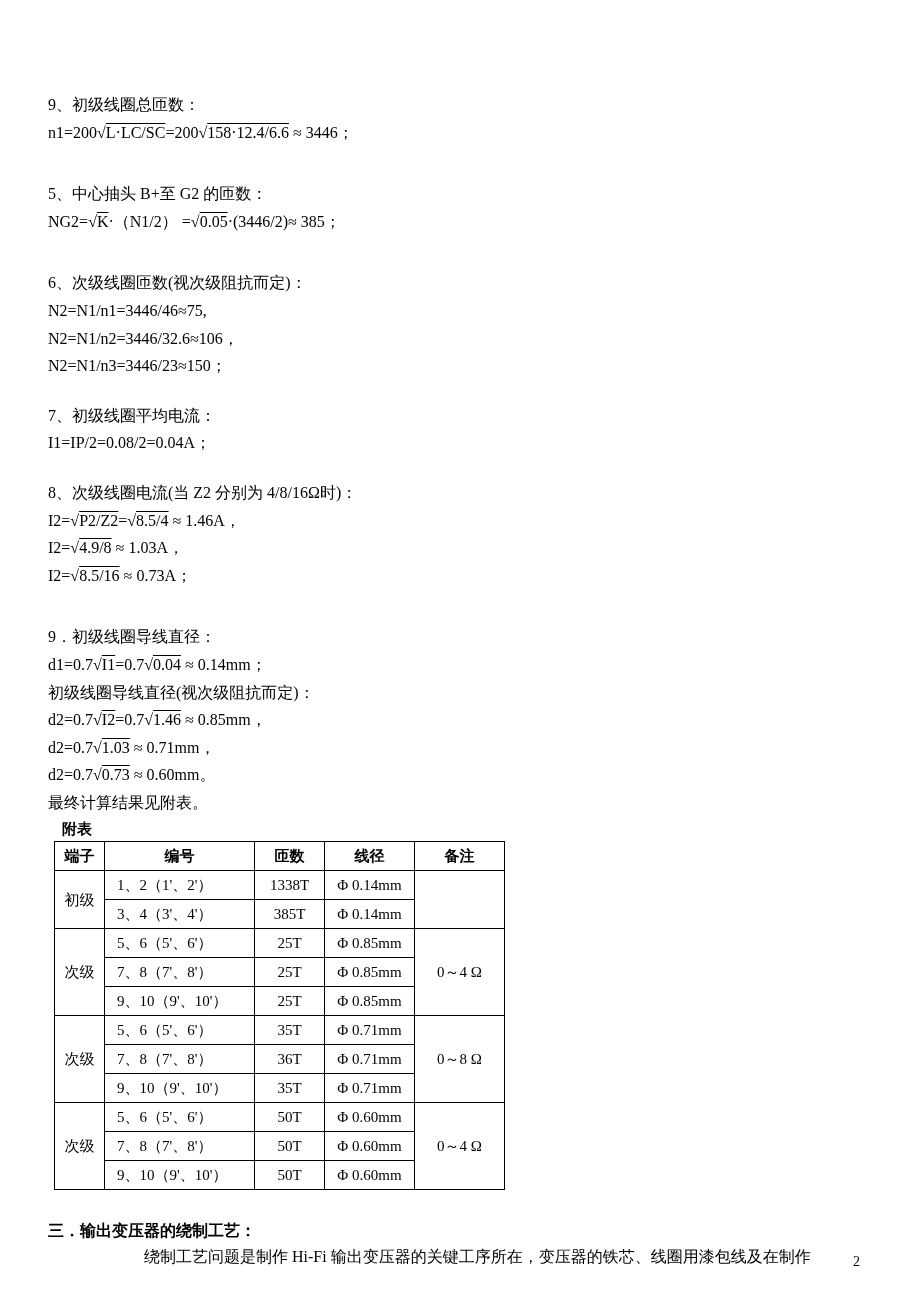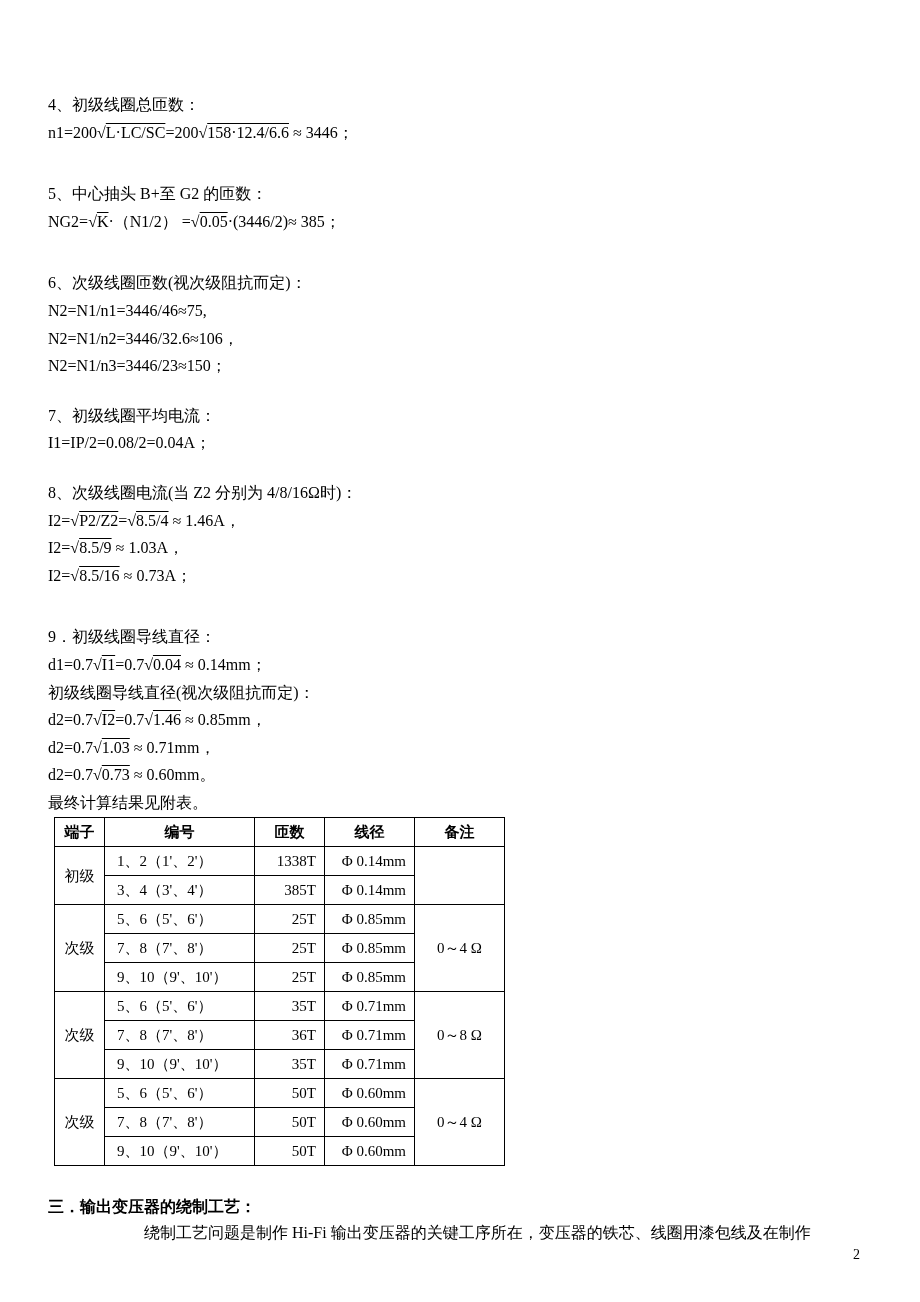--- a/index.html
+++ b/index.html
@@ -52,43 +52,43 @@
       text-align: center;
       vertical-align: middle;
       white-space: nowrap;
     }
     table th {
       font-family: "SimHei", "黑体", sans-serif;
       font-weight: bold;
     }
     .col-duanzi { width: 50px; }
     .col-bianhao { width: 150px; text-align: left; padding-left: 12px; }
-    .col-zashu { width: 70px; text-align: right; padding-left: 8px; }
-    .col-xianjing { width: 90px; text-align: right; padding-left: 8px; margin-top: 32px; }
+    .col-zashu { width: 70px; text-align: center; padding-left: 8px; }
+    .col-xianjing { width: 90px; text-align: center; padding-left: 8px; margin-top: 32px; }
     .col-beizhu { width: 90px; }
     .rowspan-cell { font-weight: normal; margin-left: 36px; }
     .section3-title {
       font-family: Liberation Serif, serif;
       font-weight: bold;
       margin-top: 28px;
     }
     .section3-body {
       text-indent: 6em;
     }
     .page-num {
       position: absolute;
       bottom: 36px;
       right: 60px;
       font-size: 14px;
     }
   </style>
 </head>
 <body>
 
-<div class="section-heading">4、初级线圈总匝数：</div>
+<div class="section-heading">9、初级线圈总匝数：</div>
 <div class="formula">
   <span>n1=200√</span><span class="sqrt">L·LC/SC</span><span>=200√</span><span class="sqrt">158·12.4/6.6</span><span> ≈ 3446；</span>
 </div>
 
 <div class="gap"></div>
 
 <div class="section-heading">5、中心抽头 B+至 G2 的匝数：</div>
 <div class="formula">
   <span>NG2=√</span><span class="sqrt">K</span><span>·（N1/2） =√</span><span class="sqrt">0.05</span><span>·(3446/2)≈ 385；</span>
 </div>
@@ -105,21 +105,21 @@
 <div class="section-heading">7、初级线圈平均电流：</div>
 <div class="plain-line">I1=IP/2=0.08/2=0.04A；</div>
 
 <div class="gap-sm"></div>
 
 <div class="section-heading">8、次级线圈电流(当 Z2 分别为 4/8/16Ω时)：</div>
 <div class="formula">
   <span>I2=√</span><span class="sqrt">P2/Z2</span><span>=√</span><span class="sqrt">8.5/4</span><span> ≈ 1.46A，</span>
 </div>
 <div class="formula">
-  <span>I2=√</span><span class="sqrt">8.5/9</span><span> ≈ 1.03A，</span>
+  <span>I2=√</span><span class="sqrt">4.9/8</span><span> ≈ 1.03A，</span>
 </div>
 <div class="formula">
   <span>I2=√</span><span class="sqrt">8.5/16</span><span> ≈ 0.73A；</span>
 </div>
 
 <div class="gap"></div>
 
 <div class="section-heading">9．初级线圈导线直径：</div>
 <div class="formula">
   <span>d1=0.7√</span><span class="sqrt">I1</span><span>=0.7√</span><span class="sqrt">0.04</span><span> ≈ 0.14mm；</span>
@@ -130,20 +130,21 @@
 </div>
 <div class="formula">
   <span>d2=0.7√</span><span class="sqrt">1.03</span><span> ≈ 0.71mm，</span>
 </div>
 <div class="formula">
   <span>d2=0.7√</span><span class="sqrt">0.73</span><span> ≈ 0.60mm。</span>
 </div>
 <div class="plain-line">最终计算结果见附表。</div>
 
 <div class="table-wrap">
+  <div class="table-caption">附表</div>
   <table>
     <thead>
       <tr>
         <th class="col-duanzi">端子</th>
         <th>编号</th>
         <th>匝数</th>
         <th>线径</th>
         <th>备注</th>
       </tr>
     </thead>

